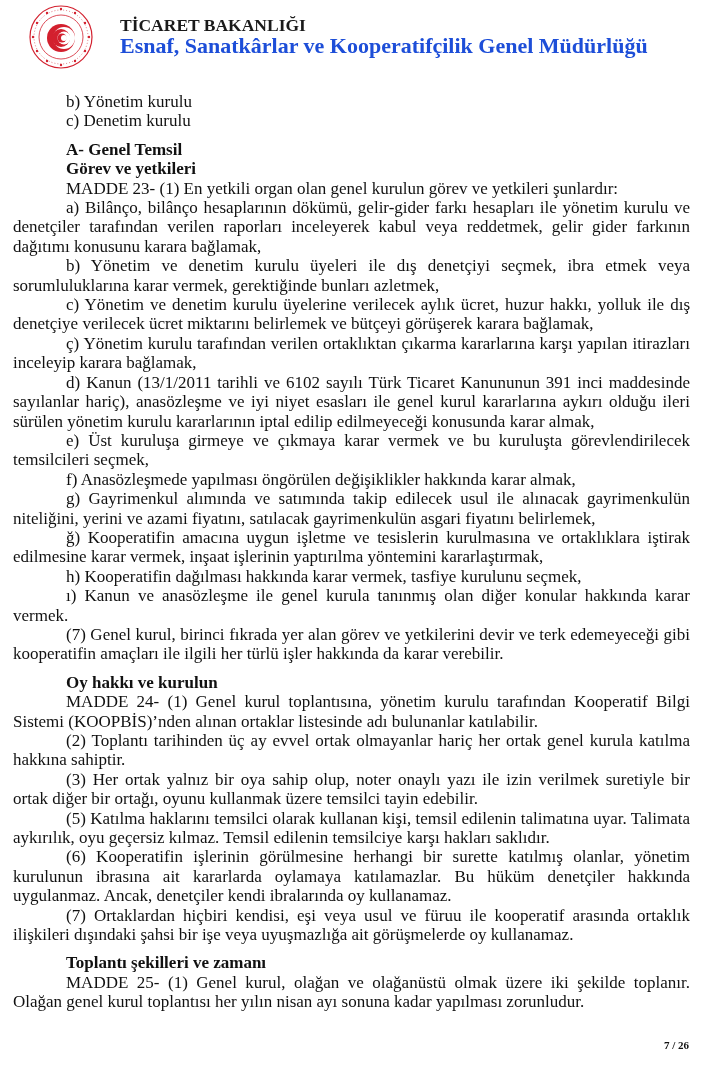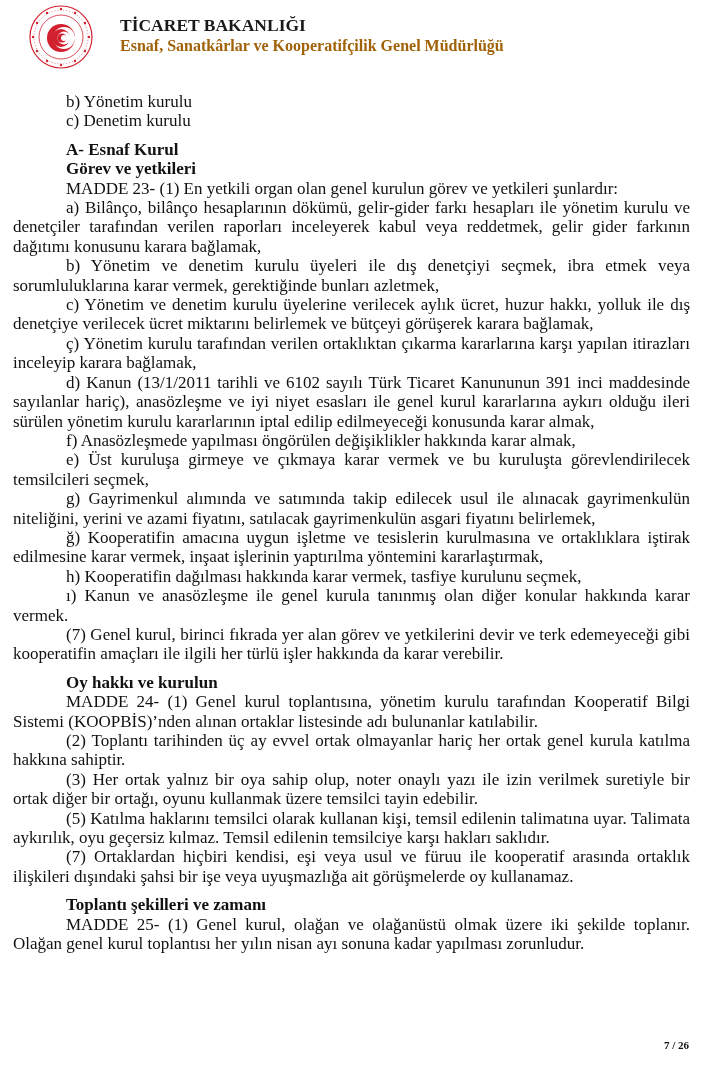--- a/index.html
+++ b/index.html
@@ -2,21 +2,21 @@
 <html><head>
 <meta charset="utf-8">
 <style>
   html, body { margin: 0; padding: 0; background: #ffffff; }
   body { width: 723px; height: 1080px; position: relative; overflow: hidden;
          font-family: "Liberation Serif", serif; color: #111; }
   .header { position: absolute; left: 0; top: 0; width: 723px; height: 80px; }
   .logo { position: absolute; left: 28px; top: 4px; width: 66px; height: 66px; }
   .org { position: absolute; left: 120px; top: 14px; }
   .org-title { font-weight: bold; font-size: 17.5px; line-height: 22px; color: #1a1a1a; }
-  .org-sub { font-weight: bold; font-size: 16px; line-height: 20px; color: #a16207; }
+  .org-sub { font-weight: bold; font-size: 22px; line-height: 20px; color: #1d4ed8; }
   .content { position: absolute; left: 13px; top: 92px; width: 677px;
              font-size: 17px; line-height: 19.4px; }
   .p { text-align: justify; text-indent: 53px; margin: 0; }
   .list { margin: 0; padding-left: 53px; }
   .heading { margin: 0; padding-left: 53px; font-weight: bold; }
   .gap { height: 9px; }
   .madde { font-weight: normal; }
   .footer { position: absolute; right: 34px; top: 1039px; font-weight: bold; font-size: 11px; }
 </style>
 </head>
@@ -56,42 +56,43 @@
   </div>
 </div>
 
 <div class="content">
   <div class="list">
     <div>b) Yönetim kurulu</div>
     <div>c) Denetim kurulu</div>
   </div>
   <div class="gap"></div>
 
-  <div class="heading">A- Esnaf Kurul</div>
+  <div class="heading">A- Genel Temsil</div>
   <div class="heading">Görev ve yetkileri</div>
   <p class="p"><span class="madde">MADDE 23-</span><span> (1) En yetkili organ olan genel kurulun görev ve yetkileri şunlardır:</span></p>
   <p class="p">a) Bilânço, bilânço hesaplarının dökümü, gelir-gider farkı hesapları ile yönetim kurulu ve denetçiler tarafından verilen raporları inceleyerek kabul veya reddetmek, gelir gider farkının dağıtımı konusunu karara bağlamak,</p>
   <p class="p">b) Yönetim ve denetim kurulu üyeleri ile dış denetçiyi seçmek, ibra etmek veya sorumluluklarına karar vermek, gerektiğinde bunları azletmek,</p>
   <p class="p">c) Yönetim ve denetim kurulu üyelerine verilecek aylık ücret, huzur hakkı, yolluk ile dış denetçiye verilecek ücret miktarını belirlemek ve bütçeyi görüşerek karara bağlamak,</p>
   <p class="p">ç) Yönetim kurulu tarafından verilen ortaklıktan çıkarma kararlarına karşı yapılan itirazları inceleyip karara bağlamak,</p>
   <p class="p">d) Kanun (13/1/2011 tarihli ve 6102 sayılı Türk Ticaret Kanununun 391 inci maddesinde sayılanlar hariç), anasözleşme ve iyi niyet esasları ile genel kurul kararlarına aykırı olduğu ileri sürülen yönetim kurulu kararlarının iptal edilip edilmeyeceği konusunda karar almak,</p>
+  <p class="p">e) Üst kuruluşa girmeye ve çıkmaya karar vermek ve bu kuruluşta görevlendirilecek temsilcileri seçmek,</p>
   <p class="p">f)  Anasözleşmede yapılması öngörülen değişiklikler hakkında karar almak,</p>
-  <p class="p">e) Üst kuruluşa girmeye ve çıkmaya karar vermek ve bu kuruluşta görevlendirilecek temsilcileri seçmek,</p>
   <p class="p">g) Gayrimenkul alımında ve satımında takip edilecek usul ile alınacak gayrimenkulün niteliğini, yerini ve azami fiyatını, satılacak gayrimenkulün asgari fiyatını belirlemek,</p>
   <p class="p">ğ) Kooperatifin amacına uygun işletme ve tesislerin kurulmasına ve ortaklıklara iştirak edilmesine karar vermek, inşaat işlerinin yaptırılma yöntemini kararlaştırmak,</p>
   <p class="p">h)  Kooperatifin dağılması hakkında karar vermek, tasfiye kurulunu seçmek,</p>
   <p class="p">ı) Kanun ve anasözleşme ile genel kurula tanınmış olan diğer konular hakkında karar vermek.</p>
   <p class="p">(7) Genel kurul, birinci fıkrada yer alan görev ve yetkilerini devir ve terk edemeyeceği gibi kooperatifin amaçları ile ilgili her türlü işler hakkında da karar verebilir.</p>
   <div class="gap"></div>
 
   <div class="heading">Oy hakkı ve kurulun</div>
   <p class="p"><span class="madde">MADDE 24-</span><span> (1) Genel kurul toplantısına, yönetim kurulu tarafından Kooperatif Bilgi Sistemi (KOOPBİS)’nden alınan ortaklar listesinde adı bulunanlar katılabilir.</span></p>
   <p class="p">(2) Toplantı tarihinden üç ay evvel ortak olmayanlar hariç her ortak genel kurula katılma hakkına sahiptir.</p>
   <p class="p">(3) Her ortak yalnız bir oya sahip olup, noter onaylı yazı ile izin verilmek suretiyle bir ortak diğer bir ortağı, oyunu kullanmak üzere temsilci tayin edebilir.</p>
   <p class="p">(5) Katılma haklarını temsilci olarak kullanan kişi, temsil edilenin talimatına uyar. Talimata aykırılık, oyu geçersiz kılmaz. Temsil edilenin temsilciye karşı hakları saklıdır.</p>
+  <p class="p">(6) Kooperatifin işlerinin görülmesine herhangi bir surette katılmış olanlar, yönetim kurulunun ibrasına ait kararlarda oylamaya katılamazlar. Bu hüküm denetçiler hakkında uygulanmaz. Ancak, denetçiler kendi ibralarında oy kullanamaz.</p>
   <p class="p">(7) Ortaklardan hiçbiri kendisi, eşi veya usul ve füruu ile kooperatif arasında ortaklık ilişkileri dışındaki şahsi bir işe veya uyuşmazlığa ait görüşmelerde oy kullanamaz.</p>
   <div class="gap"></div>
 
   <div class="heading">Toplantı şekilleri ve zamanı</div>
   <p class="p"><span class="madde">MADDE 25-</span><span> (1) Genel kurul, olağan ve olağanüstü olmak üzere iki şekilde toplanır. Olağan genel kurul toplantısı her yılın nisan ayı sonuna kadar yapılması zorunludur.</span></p>
 </div>
 
 <div class="footer">7 / 26</div>
 
 </body></html>

